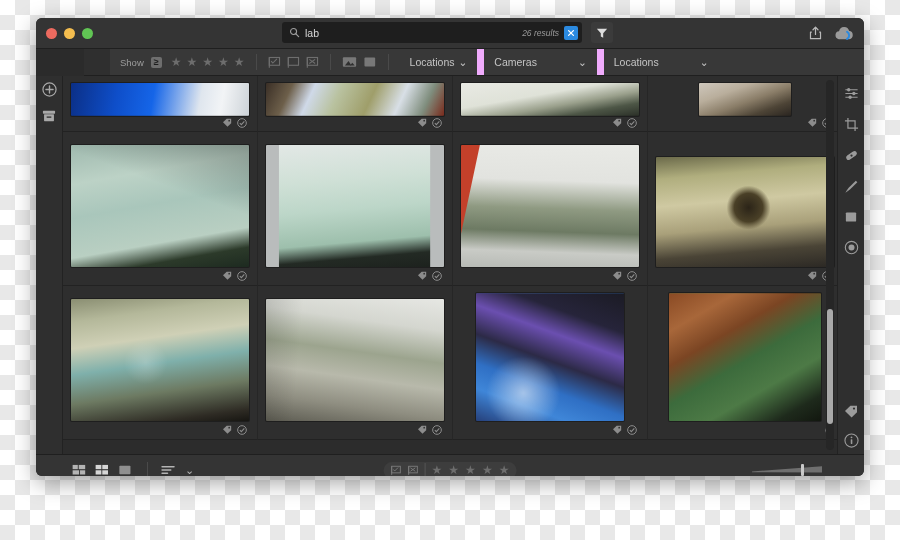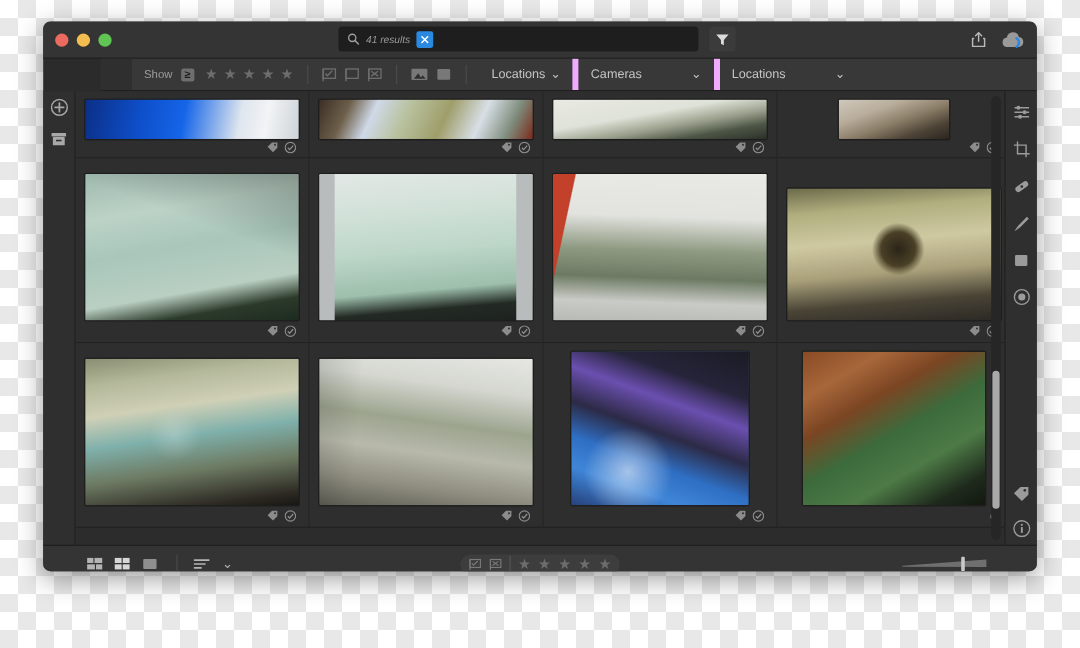--- a/index.html
+++ b/index.html
@@ -47,21 +47,21 @@
   .fb-left{width:26px;height:26px;flex:0 0 auto;background:#2f2f2f;}
   .fb-show{color:#9d9d9d;font-size:9.5px;margin:0 7px 0 10px;}
   .ge-badge{background:#6e6e6e;color:#1d1d1d;font-size:9px;font-weight:bold;
     border-radius:2px;padding:1px 3px;line-height:1;}
   .stars{display:flex;gap:5px;margin-left:9px;}
   .star{color:#6d6d6d;font-size:12px;line-height:1;}
   .vdiv{width:1px;height:16px;background:#4a4a4a;margin:0 11px;}
   .iconset{display:flex;gap:6px;align-items:center;}
   .drop{color:#c4c4c4;font-size:10.5px;display:flex;align-items:center;gap:4px;
     padding:0 10px;height:26px;line-height:26px;}
-  .drop+.drop{border-left:5px solid #f0abfc;gap:41px;}
+  .drop+.drop{border-left:7px solid #f0abfc;gap:41px;}
 
   
   .bodyrow{position:relative;height:378px;display:flex;}
   .leftrail{width:26px;background:#2f2f2f;flex:0 0 auto;
     display:flex;flex-direction:column;align-items:center;padding-top:6px;gap:12px;
     border-right:1px solid #222;}
   .rightrail{width:26px;background:#2f2f2f;flex:0 0 auto;
     display:flex;flex-direction:column;align-items:center;padding-top:10px;gap:16px;
     border-left:1px solid #222;position:relative;}
   .rr-bottom{position:absolute;bottom:6px;left:0;width:26px;
@@ -114,21 +114,22 @@
       <div class="light l-red"></div>
       <div class="light l-yel"></div>
       <div class="light l-grn"></div>
     </div>
 
     <div class="searchwrap">
       <svg class="s-ico" viewBox="0 0 16 16">
         <circle cx="6.6" cy="6.6" r="4.4" fill="none" stroke="#c9c9c9" stroke-width="1.6"></circle>
         <line x1="10" y1="10" x2="14" y2="14" stroke="#c9c9c9" stroke-width="1.8" stroke-linecap="round"></line>
       </svg>
-      <div class="s-count">41 results</div>
+      <div class="s-val" title="Search">lab</div>
+      <div class="s-count">26 results</div>
       <div class="s-clear">
         <svg width="8" height="8" viewBox="0 0 10 10">
           <line x1="2" y1="2" x2="8" y2="8" stroke="#fff" stroke-width="1.6" stroke-linecap="round"></line>
           <line x1="8" y1="2" x2="2" y2="8" stroke="#fff" stroke-width="1.6" stroke-linecap="round"></line>
         </svg>
       </div>
     </div>
 
     <div class="filt-btn">
       <svg width="12" height="12" viewBox="0 0 14 14">

